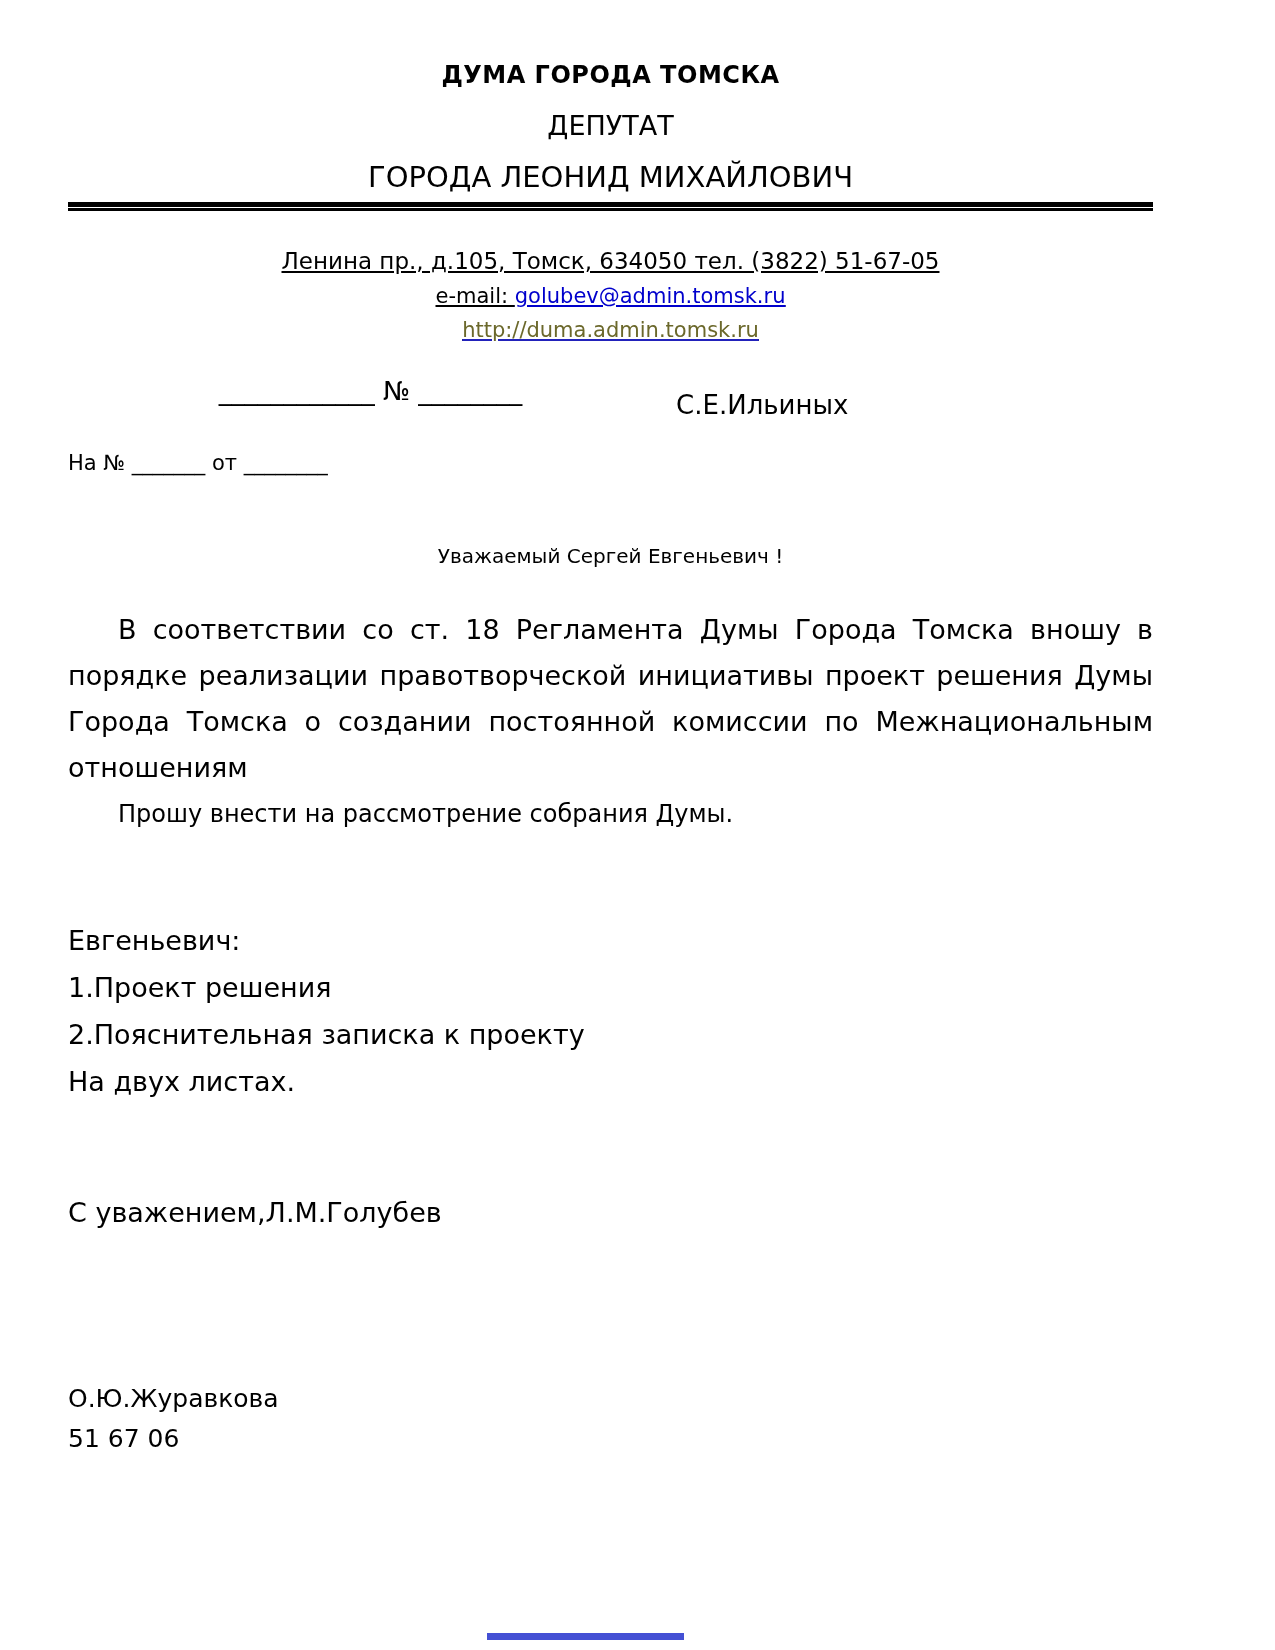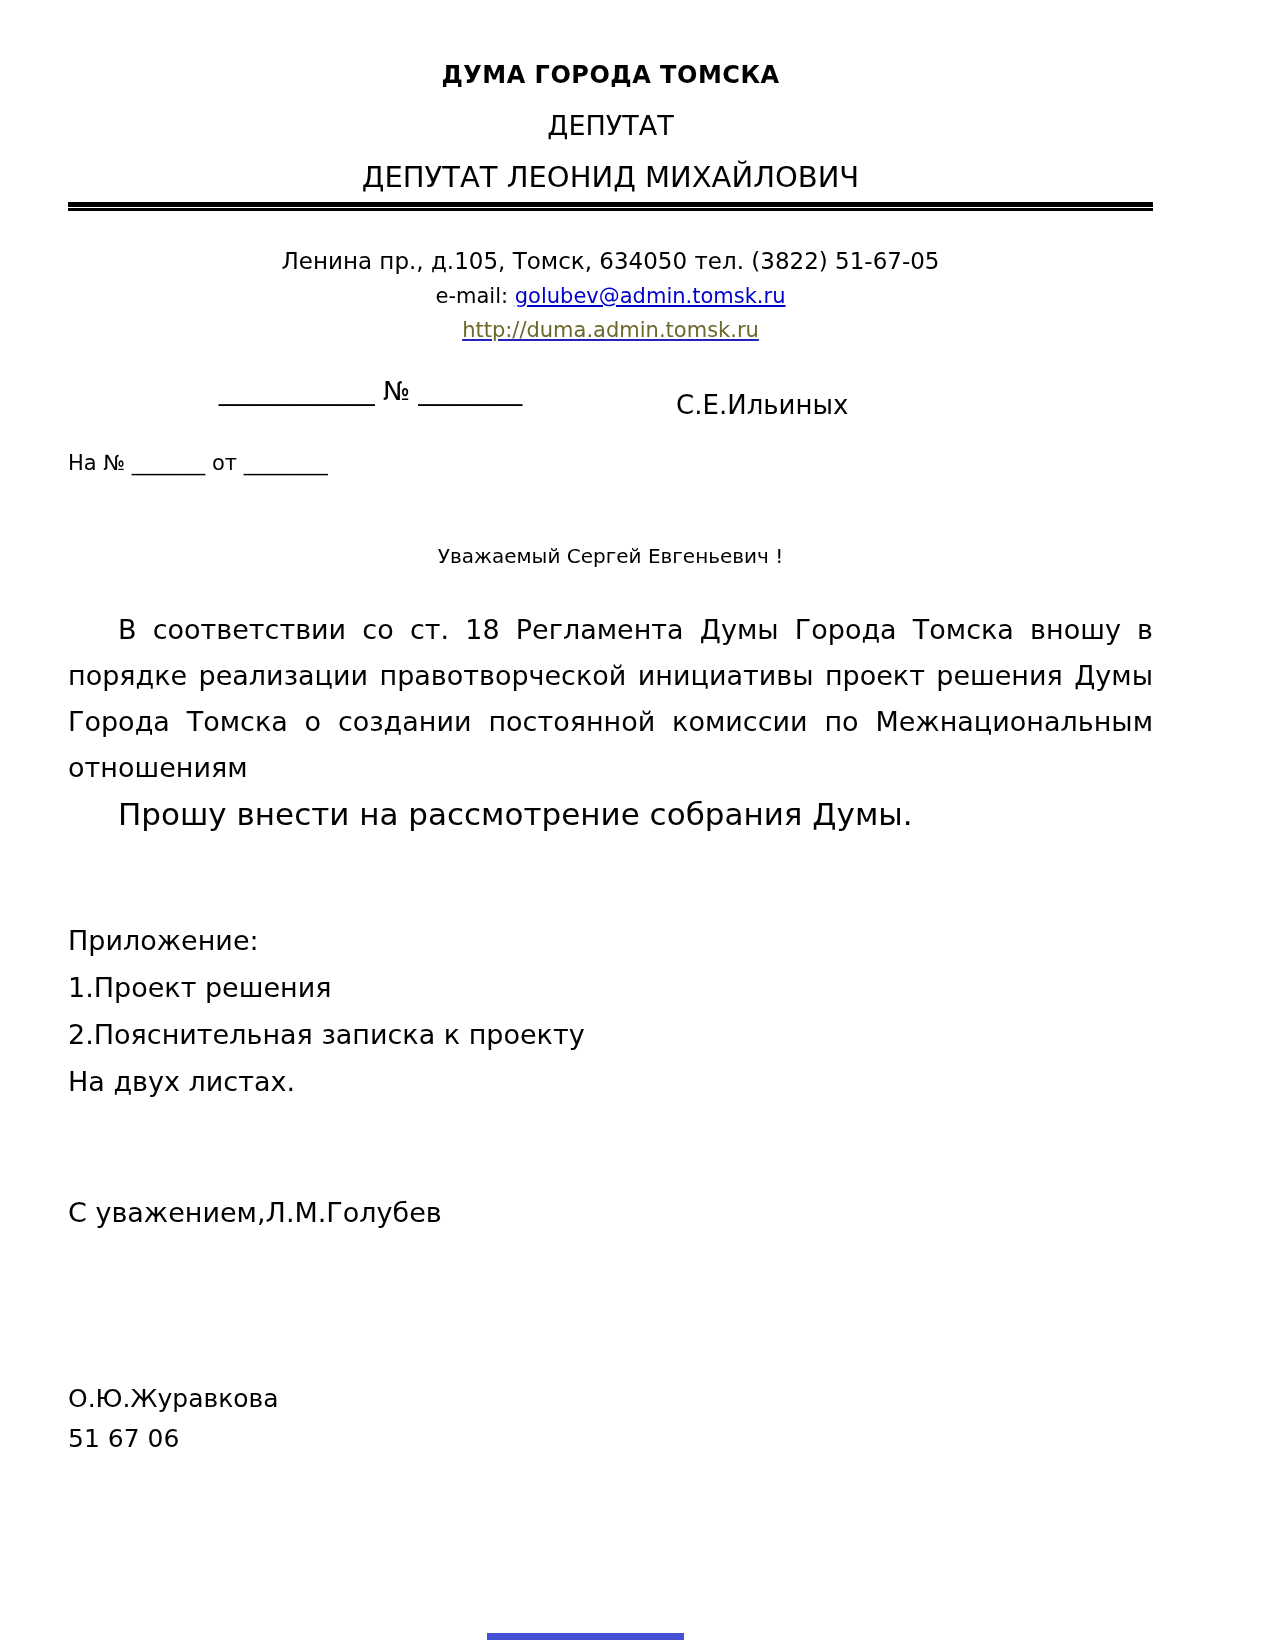--- a/index.html
+++ b/index.html
@@ -13,54 +13,54 @@
   }
   .page { padding: 60px 122px 0 68px; }
 
   .letterhead { text-align: center; }
   .org-title { font-size: 24px; font-weight: bold; letter-spacing: 0.5px; line-height: 30px; }
   .deputy-role { font-size: 27px; margin-top: 20px; line-height: 32px; }
   .deputy-name { font-size: 29px; margin-top: 18px; line-height: 34px; }
 
   .double-rule { margin-top: 8px; height: 9px; border-top: 5px solid #000; border-bottom: 3px solid #000; }
 
-  .contact-block { text-align: center; margin-top: 36px; }
+  .contact-block { text-align: center; margin-top: 36px; text-decoration: underline; }
   .contact-address { font-size: 23px; line-height: 28px; }
   .contact-email { font-size: 21px; line-height: 26px; margin-top: 8px; }
   .email-link { color: #0000cc; text-decoration: underline; }
   .contact-site { font-size: 21px; line-height: 26px; margin-top: 8px; }
   .site-link { color: #6b682b; text-decoration: underline; text-decoration-color: #2222bb; }
 
   .ref-row { display: flex; justify-content: center; margin-top: 32px; font-size: 26px; line-height: 32px; }
   .ref-right { width: 480px; text-align: center; }
   .addressee-name { margin-top: 14px; }
   .ref-incoming { margin-top: 26px; font-size: 21px; line-height: 32px; }
 
   .salutation { text-align: center; font-size: 20px; margin-top: 60px; line-height: 34px; }
 
   .body-par { font-size: 27px; line-height: 46px; text-align: justify; text-indent: 50px; margin-top: 34px; word-spacing: 2px; }
-  .body-par-2 { font-size: 31px; line-height: 46px; text-indent: 50px; }
+  .body-par-2 { font-size: 24px; line-height: 46px; text-indent: 50px; }
 
   .attachments { margin-top: 80px; font-size: 27px; line-height: 47px; }
 
   .sign-row { display: flex; margin-top: 92px; font-size: 27px; line-height: 32px; }
 
   .exec-footer { margin-top: 150px; font-size: 25px; line-height: 40px; }
 
   .bottom-blue-line { position: absolute; left: 487px; top: 1633px; width: 197px; height: 7px; background: #4450d4; }
 </style>
 </head>
 <body>
 
 <div class="page">
 
   <div class="letterhead">
     <div class="org-title">ДУМА ГОРОДА ТОМСКА</div>
     <div class="deputy-role">ДЕПУТАТ</div>
-    <div class="deputy-name">ДЕПУТАТ ЛЕОНИД МИХАЙЛОВИЧ</div>
+    <div class="deputy-name">ГОРОДА ЛЕОНИД МИХАЙЛОВИЧ</div>
   </div>
 
   <div class="double-rule"></div>
 
   <div class="contact-block">
     <div class="contact-address">Ленина пр., д.105, Томск, 634050 тел. (3822) 51-67-05</div>
     <div class="contact-email">
       <span>e-mail: </span><a class="email-link">golubev@admin.tomsk.ru</a>
     </div>
     <div class="contact-site">
@@ -76,21 +76,21 @@
   </div>
 
   <div class="ref-incoming">На № _______ от ________</div>
 
   <div class="salutation">Уважаемый Сергей Евгеньевич !</div>
 
   <div class="body-par">В соответствии со ст. 18 Регламента Думы Города Томска вношу в порядке реализации правотворческой инициативы проект решения Думы Города Томска о создании постоянной комиссии по Межнациональным отношениям</div>
   <div class="body-par-2">Прошу внести на рассмотрение собрания Думы.</div>
 
   <div class="attachments">
-    <div>Приложение:</div>
+    <div>Евгеньевич:</div>
     <div>1.Проект решения</div>
     <div>2.Пояснительная записка к проекту</div>
     <div>На двух листах.</div>
   </div>
 
   <div class="sign-row">
     <div>С уважением,</div>
     <div>Л.М.Голубев</div>
   </div>
 

